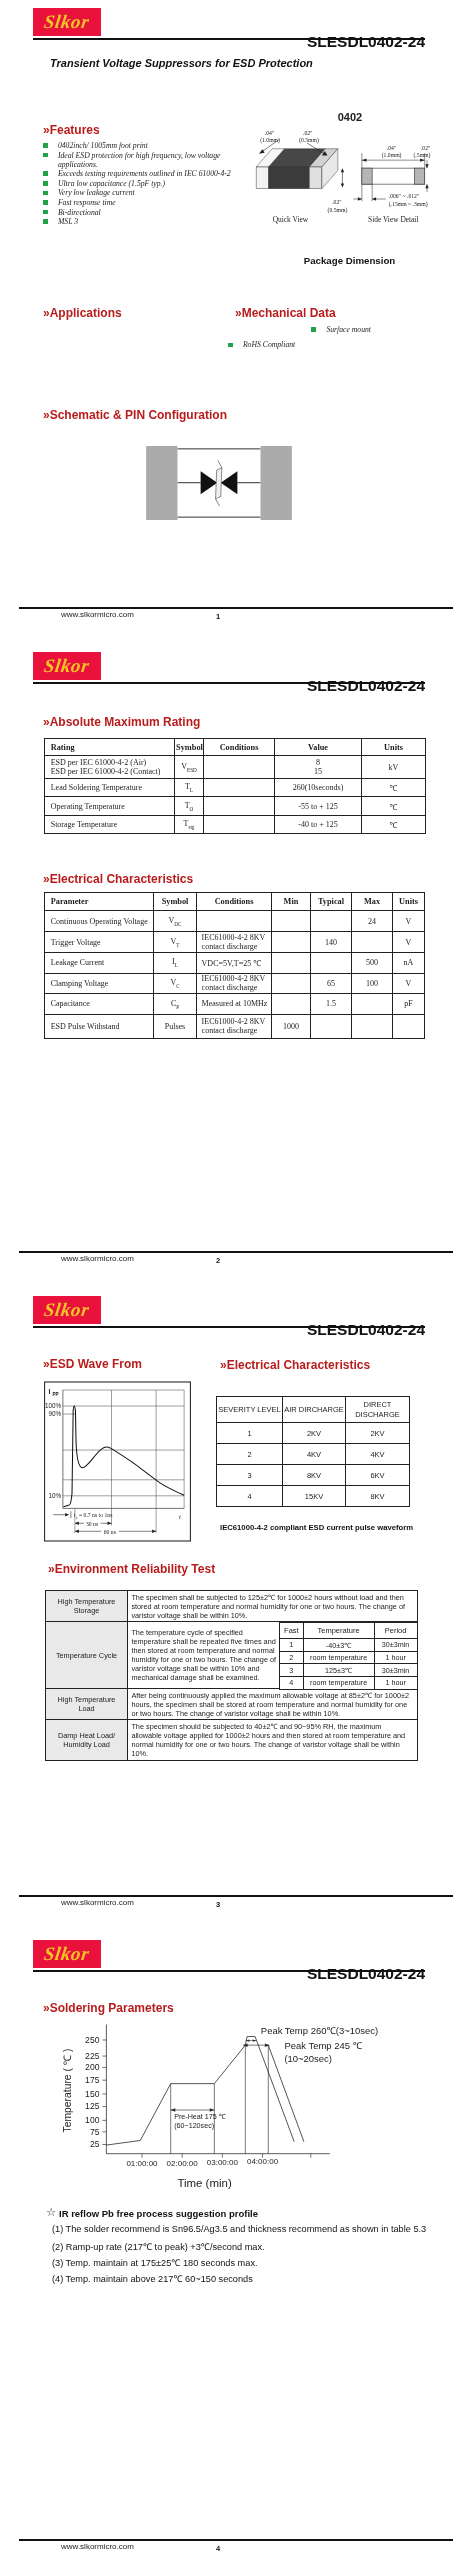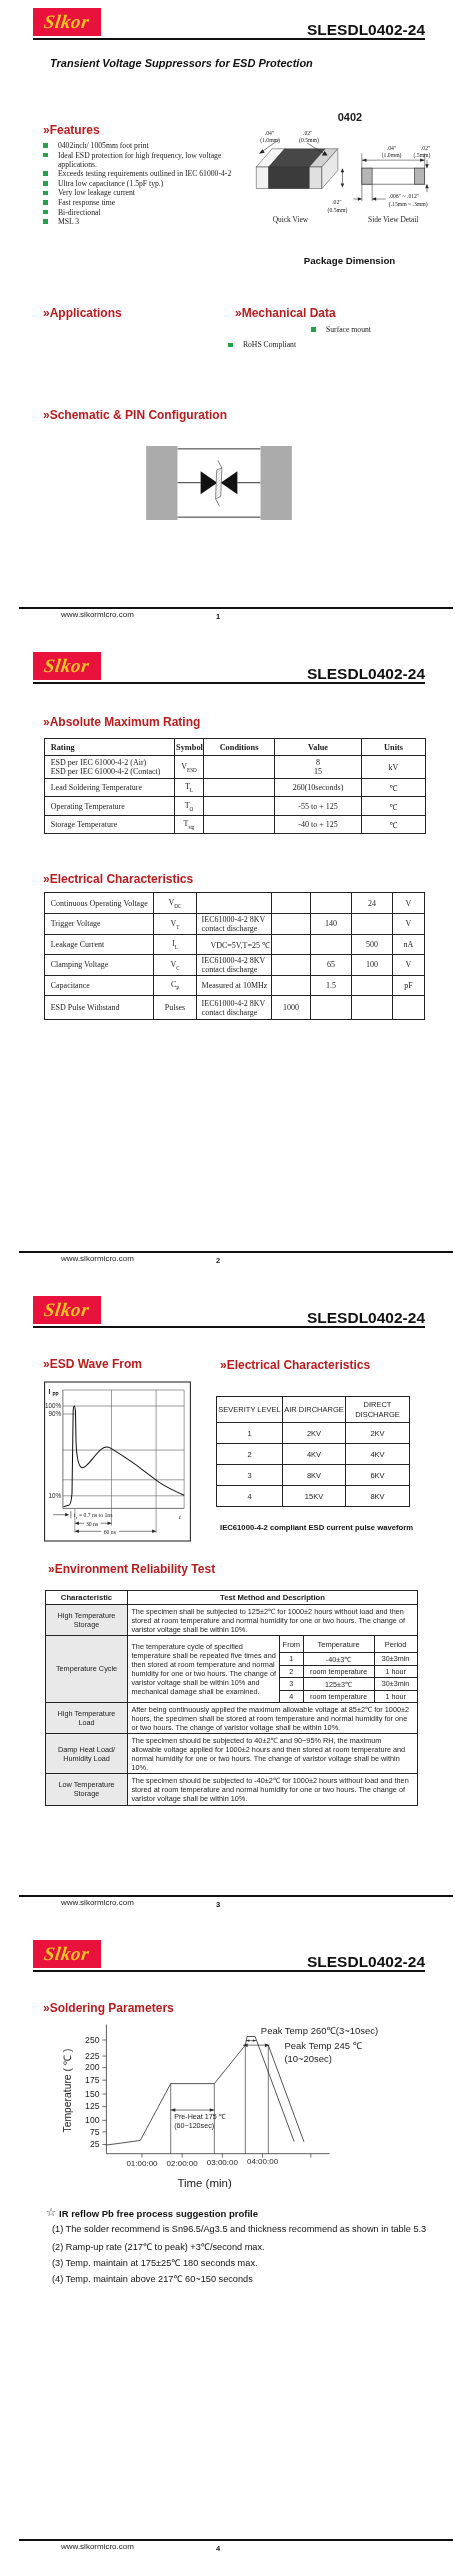--- a/index.html
+++ b/index.html
@@ -4,32 +4,32 @@
 <style>
   html,body{margin:0;padding:0;background:#ffffff;}
   #sheet{position:relative;width:455px;height:2576px;background:#fff;overflow:hidden;
          font-family:"Liberation Serif",serif;color:#1c1c1c;}
   .page{position:absolute;left:0;width:455px;height:644px;background:#fff;}
   .abs{position:absolute;}
   
   .logo{position:absolute;left:33px;top:8px;width:68px;height:28px;background:#E8123C;
         display:flex;align-items:center;justify-content:center;}
   .logo span{color:#F2C425;font:bold italic 19px "Liberation Serif",serif;transform:skewX(-8deg);letter-spacing:0.6px;}
-  .partnum{position:absolute;right:30px;top:21px;font:bold 15.5px "Liberation Sans",sans-serif;color:#111;letter-spacing:0px;}
+  .partnum{position:absolute;right:30px;top:33px;font:bold 15.5px "Liberation Sans",sans-serif;color:#111;letter-spacing:0px;}
   .hrule{position:absolute;left:33px;right:30px;top:38px;height:2.3px;background:#111;}
   
   .frule{position:absolute;left:19px;width:434px;top:607px;height:1.7px;background:#111;}
   .furl{position:absolute;left:20px;top:610px;font:8px "Liberation Sans",sans-serif;color:#222;margin-left:41px;}
   .fpage{position:absolute;left:172px;top:612px;width:92px;text-align:center;font:bold 7.5px "Liberation Sans",sans-serif;color:#111;}
   
   .g-head{position:absolute;color:#b91c1c;font:bold 12px "Liberation Sans",sans-serif;white-space:nowrap;}
   .doc-title{position:absolute;left:50px;top:57px;font:bold italic 11px "Liberation Sans",sans-serif;color:#111;}
   
   .blist{position:absolute;font:7.7px "Liberation Serif",serif;color:#1c1c1c;}
-  .bitem{display:flex;line-height:9px;margin-bottom:0.6px;}
+  .bitem{display:flex;line-height:9px;margin-bottom:0.6px;font-style:italic;}
   .bsq{flex:0 0 4.6px;width:4.6px;height:4.6px;background:#21A24B;margin:2.3px 10.3px 0 0;}
   .bsub{margin-left:15px;line-height:9px;}
   .mgap{margin-bottom:6.3px;justify-content:flex-end;}
   
   table.dtab{border-collapse:collapse;table-layout:fixed;width:100%;background:#fff;}
   table.dtab td,table.dtab th{border:0.6px solid #222;padding:0 1.1px;overflow:hidden;}
   table.dtab{border:1.1px solid #222;}
   .dtab th{font:bold 8.3px "Liberation Serif",serif;text-align:center;vertical-align:middle;margin-top:34px;}
   .dtab td{font:8px "Liberation Serif",serif;text-align:center;vertical-align:middle;}
   .dtab td.lft{text-align:left;padding-left:5.7px;}
@@ -272,20 +272,29 @@
         <colgroup>
             <col style="width:109px">
             <col style="width:43px">
             <col style="width:75px">
             <col style="width:39px">
             <col style="width:41px">
             <col style="width:41px">
             <col style="width:32px">
           </colgroup>
         <tbody>
+            <tr style="height:18.4px">
+          <th style="text-align:left;padding-left:5.7px;">Parameter</th>
+          <th>Symbol</th>
+          <th>Conditions</th>
+          <th>Min</th>
+          <th>Typical</th>
+          <th>Max</th>
+          <th>Units</th>
+        </tr>
         <tr style="height:21px">
           <td class="lft">Continuous Operating Voltage</td>
           <td><span>V</span><sub>DC</sub></td>
           <td></td>
           <td></td>
           <td></td>
           <td>24</td>
           <td>V</td>
         </tr>
         <tr style="height:20.6px">
@@ -296,21 +305,21 @@
             <div>contact discharge</div>
           </td>
           <td></td>
           <td>140</td>
           <td></td>
           <td>V</td>
         </tr>
         <tr style="height:20.6px">
           <td class="lft">Leakage Current</td>
           <td><span>I</span><sub>L</sub></td>
-          <td style="text-align:right;padding-left:4.6px;">VDC=5V,T=25  ℃</td>
+          <td style="text-align:left;padding-left:4.6px;">VDC=5V,T=25  ℃</td>
           <td></td>
           <td></td>
           <td>500</td>
           <td>nA</td>
         </tr>
         <tr style="height:20.6px">
           <td class="lft">Clamping Voltage</td>
           <td><span>V</span><sub>C</sub></td>
           <td style="text-align:left;padding-left:4.6px;">
             <div>IEC61000-4-2 8KV</div>
@@ -441,41 +450,37 @@
 
     <div class="g-head" style="left:48px;top:274px;">»Environment Reliability Test</div>
 
     <div class="abs" style="left:45px;top:302px;width:372px;">
       <table class="env">
         <colgroup>
             <col style="width:82px">
             <col style="width:290px">
           </colgroup>
         <tbody>
-            <tr style="height:13.8px">
-          <th>Characteristic</th>
-          <th>Test Method and Description</th>
-        </tr>
         <tr style="height:30px">
           <td class="envname">High Temperature Storage</td>
           <td class="envdesc">The specimen shall be subjected to 125±2℃  for 1000±2 hours without load and then stored at room temperature and normal humidity for one or two hours. The change of varistor voltage shall be within 10%.</td>
         </tr>
         <tr style="height:67px">
           <td class="envname">Temperature Cycle</td>
           <td class="envdesc" style="position:relative;padding:0;">
             <div style="width:145px;padding:2.3px 3.4px;">The temperature cycle of specified temperature shall be repeated five times and then stored at room temperature and normal humidity for one or two hours. The change of varistor voltage shall be within 10% and mechanical damage shall be examined.</div>
             <table class="steps">
               <colgroup>
                     <col style="width:23.5px">
                     <col style="width:71px">
                     <col style="width:43px">
                   </colgroup>
               <tbody>
                     <tr style="height:16.6px">
-                <th>From</th>
+                <th>Fast</th>
                 <th>Temperature</th>
                 <th>Period</th>
               </tr>
               <tr style="height:12.6px">
                 <td>1</td>
                 <td>-40±3℃</td>
                 <td>30±3min</td>
               </tr>
               <tr style="height:12.6px">
                 <td>2</td>
@@ -496,24 +501,20 @@
                 </table>
           </td>
         </tr>
         <tr style="height:29px">
           <td class="envname">High Temperature Load</td>
           <td class="envdesc">After being continuously applied the maximum allowable voltage at 85±2℃  for 1000±2 hours, the specimen shall be stored at room temperature and normal humidity for one or two hours. The change of varistor voltage shall be within 10%.</td>
         </tr>
         <tr style="height:36px">
           <td class="envname">Damp Heat Load/ Humidity Load</td>
           <td class="envdesc">The specimen should be subjected to 40±2℃  and 90~95% RH, the maximum allowable voltage applied for 1000±2 hours and then stored at room temperature and normal humidity for one or two hours. The change of varistor voltage shall be within 10%.</td>
-        </tr>
-        <tr style="height:29px">
-          <td class="envname">Low Temperature Storage</td>
-          <td class="envdesc">The specimen should be subjected to -40±2℃  for 1000±2 hours without load and then stored at room temperature and normal humidity for one or two hours. The change of varistor voltage shall be within 10%.</td>
         </tr>
       </tbody>
         </table>
     </div>
 
     <div class="frule"></div>
     <div class="furl">www.slkormicro.com</div>
     <div class="fpage">3</div>
   </div>
 

